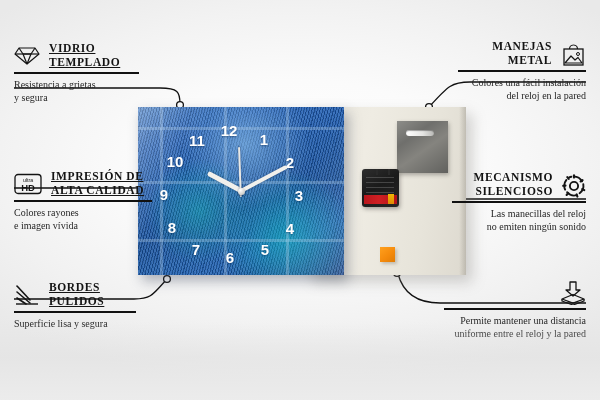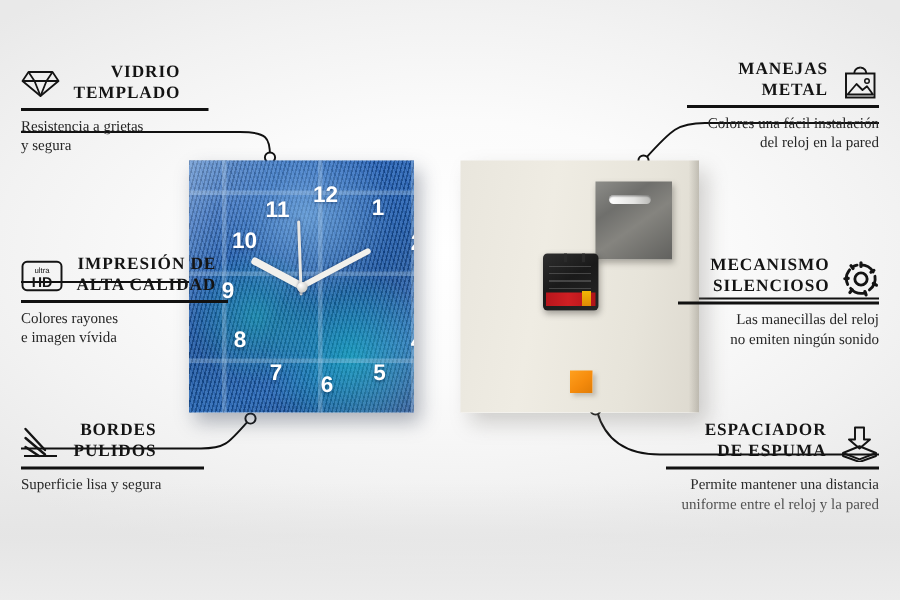--- a/index.html
+++ b/index.html
@@ -47,33 +47,34 @@
     background: linear-gradient(100deg, #e9e6dd 0%, #efece3 35%, #e7e4da 72%, #ddd9cf 100%);
     box-shadow: 6px 7px 13px rgba(120,118,112,.33);
   }
   .panel-back::after {
     content:"";
     position:absolute; right:0; top:0; bottom:0; width:7px;
     background: linear-gradient(to right, rgba(180,176,166,0), rgba(150,146,136,.45));
   }
   .clock {
     position: absolute;
-    left: 0;
+    left: 12px;
     top: 0;
-    width: 150px;
+    width: 170px;
     height: 168px;
     background:
       radial-gradient(circle at 72% 78%, rgba(14,190,196,.55) 0%, rgba(14,190,196,0) 34%),
       radial-gradient(circle at 30% 62%, rgba(22,200,190,.40) 0%, rgba(22,200,190,0) 30%),
       radial-gradient(circle at 52% 22%, rgba(150,200,240,.55) 0%, rgba(150,200,240,0) 38%),
       repeating-linear-gradient(104deg, rgba(0,0,0,.21) 0px, rgba(0,0,0,.21) 1px, rgba(255,255,255,.10) 1px, rgba(255,255,255,.10) 2.6px),
       repeating-linear-gradient(64deg, rgba(0,40,120,.13) 0px, rgba(0,40,120,.13) 1px, rgba(255,255,255,.06) 1px, rgba(255,255,255,.06) 3.4px),
       linear-gradient(160deg, #2f6fc0 0%, #1f5fb8 18%, #1858ad 38%, #15519f 58%, #1a5fb2 78%, #123f88 100%);
     box-shadow: 4px 6px 12px rgba(60,70,90,.40);
     overflow: hidden;
+    padding-left: 36px;
   }
   .clock .grid-v, .clock .grid-h {
     position:absolute; background: rgba(188,214,240,.30);
   }
   .clock .grid-v { top:0; bottom:0; width:3px; }
   .clock .grid-h { left:0; right:0; height:3px; }
   .clock .sheen {
     position:absolute; inset:0;
     background: linear-gradient(118deg, rgba(255,255,255,.30) 0%, rgba(255,255,255,0) 26%, rgba(255,255,255,0) 70%, rgba(255,255,255,.12) 100%);
   }
@@ -175,21 +176,21 @@
     background: #111;
     margin: 3px 0 4px 0;
   }
   .callout .desc {
     font-family: "Liberation Serif", serif;
     font-size: 10px;
     color: #262626;
     line-height: 1.32;
   }
   .callout.left .head { display:flex; align-items:center; gap:9px; }
-  .callout.left .title { text-align:right; }
+  .callout.left .title { text-align:left;text-decoration:underline; }
   .callout.left .desc { text-align:left; }
   .callout.right .head { display:flex; align-items:flex-end; justify-content:flex-end; gap:9px; }
   .callout.right .title { text-align:right; }
   .callout.right .desc { text-align:right; }
   .ico { flex: 0 0 auto; display:block; }
 
   
   .wires { position:absolute; inset:0; pointer-events:none; }
 </style>
 </head>
@@ -362,24 +363,20 @@
         <circle cx="12" cy="12" r="4.1" fill="none" stroke="#141414" stroke-width="1.9"></circle>
       </svg>
     </div>
     <div class="rule"></div>
     <div class="desc">Las manecillas del reloj</div>
     <div class="desc">no emiten ningún sonido</div>
   </div>
 
   <div class="callout right" style="left:444px; top:281px; width:142px;">
     <div class="head">
-      <div>
-        <div class="title">ESPACIADOR</div>
-        <div class="title">DE ESPUMA</div>
-      </div>
       <svg class="ico" width="26" height="24" viewBox="0 0 26 24">
         <path d="M10,1 H16 V9 H20 L13,15 L6,9 H10 Z" fill="none" stroke="#141414" stroke-width="1.3" stroke-linejoin="round"></path>
         <path d="M13,13.5 L24,18 L13,22.2 L2,18 Z" fill="none" stroke="#141414" stroke-width="1.3" stroke-linejoin="round"></path>
         <path d="M2,18 L2,20 L13,24 L24,20 L24,18" fill="none" stroke="#141414" stroke-width="1.3" stroke-linejoin="round"></path>
       </svg>
     </div>
     <div class="rule"></div>
     <div class="desc">Permite mantener una distancia</div>
     <div class="desc">uniforme entre el reloj y la pared</div>
   </div>

